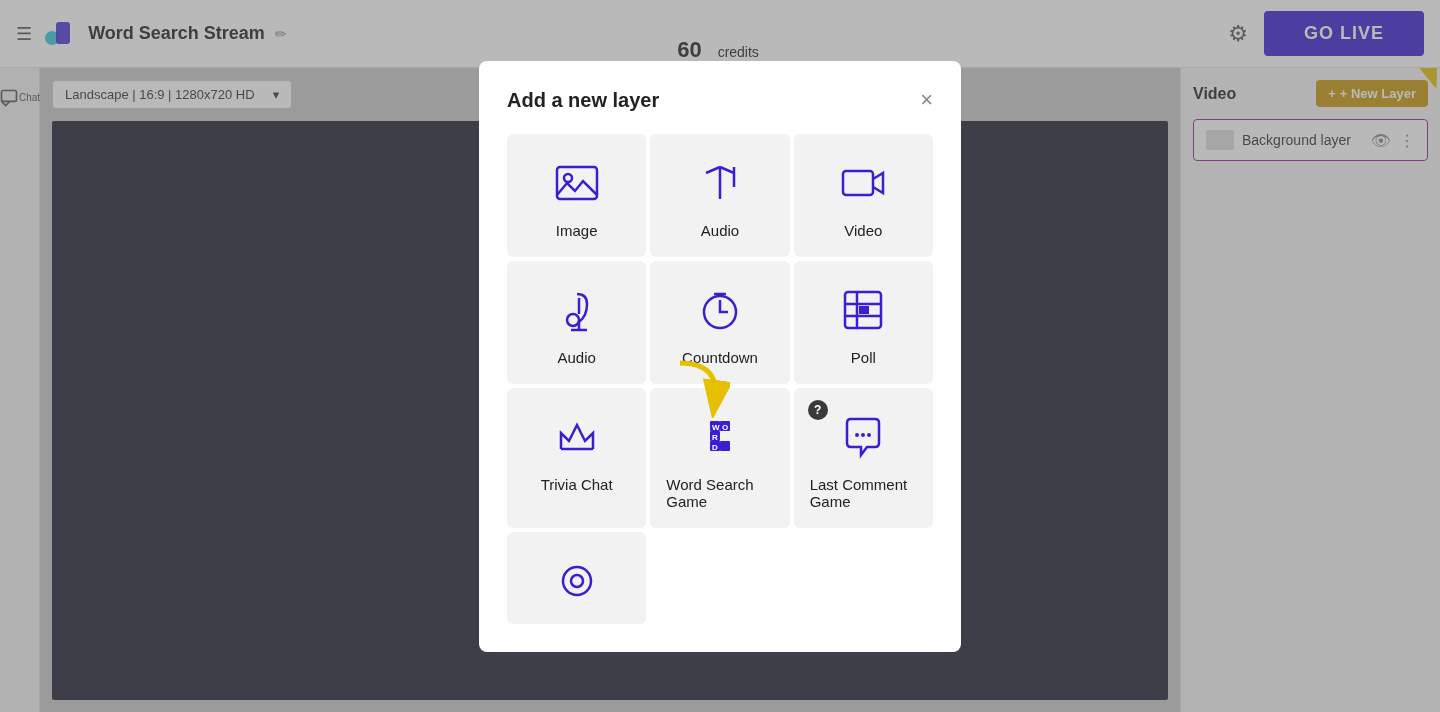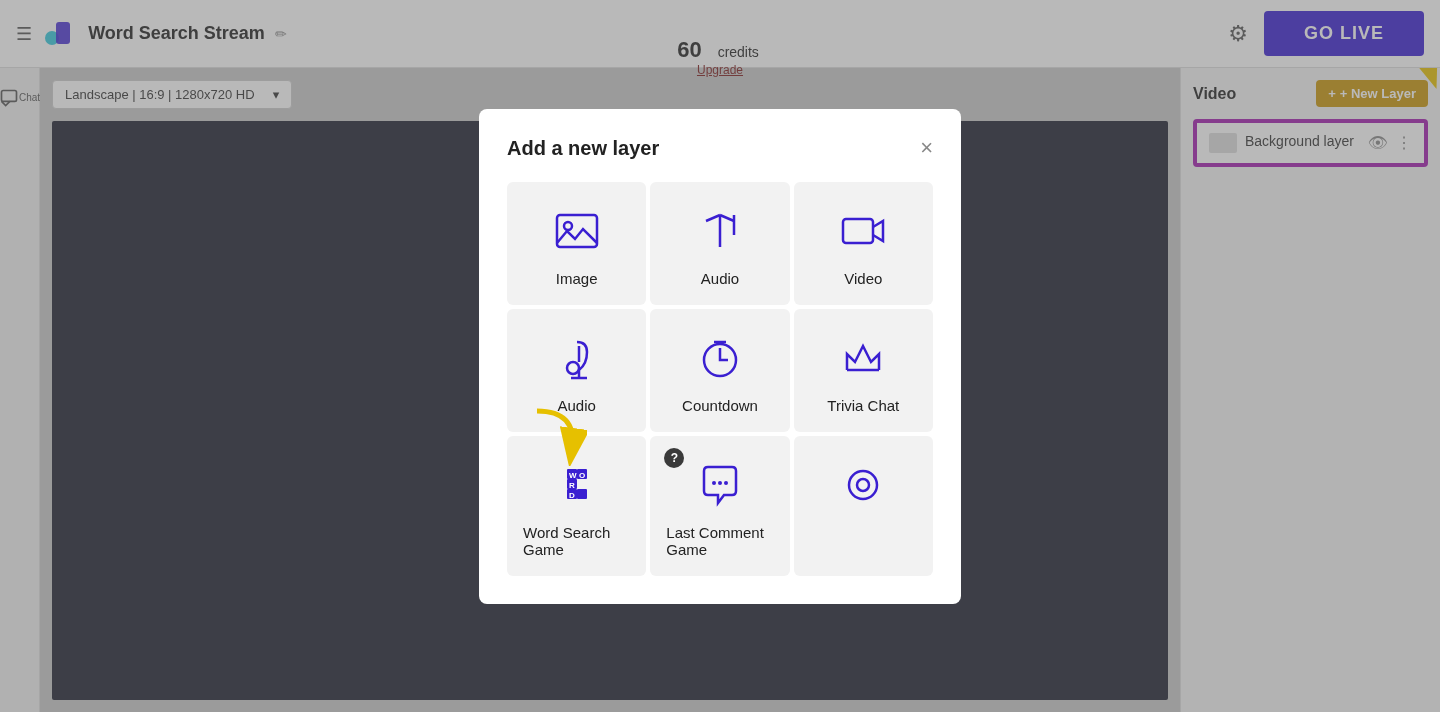--- a/index.html
+++ b/index.html
@@ -175,25 +175,25 @@
       font-size: 13px;
       font-weight: 600;
       cursor: pointer;
       display: flex;
       align-items: center;
       gap: 4px;
       position: relative;
     }
     .layer-item {
       background: #fff;
-      border: 4px solid #a21caf;
+      border: 1px solid #a21caf;
       border-radius: 4px;
       padding: 10px 12px;
       display: flex;
-      align-items: flex-start;
+      align-items: center;
       gap: 8px;
     }
     .layer-thumb {
       width: 28px;
       height: 20px;
       background: #ddd;
       border-radius: 2px;
     }
     .layer-name {
       flex: 1;
@@ -423,20 +423,32 @@
           <svg class="icon-svg" viewBox="0 0 48 48" fill="none" stroke="#3a1fd1" stroke-width="2.5">
             <circle cx="24" cy="26" r="16"></circle>
             <polyline points="24,14 24,26 32,26"></polyline>
             <path d="M 18 8 L 30 8"></path>
             <path d="M 24 8 L 24 10"></path>
           </svg>
         </div>
         <span class="layer-option-label">Countdown</span>
       </div>
 
+      <div class="layer-option">
+        <div class="layer-option-icon">
+          <svg class="icon-svg" viewBox="0 0 48 48" fill="none" stroke="#3a1fd1" stroke-width="2.5">
+            <rect x="6" y="6" width="36" height="36" rx="3"></rect>
+            <line x1="6" y1="18" x2="42" y2="18"></line>
+            <line x1="6" y1="30" x2="42" y2="30"></line>
+            <line x1="18" y1="6" x2="18" y2="42"></line>
+            <rect x="20" y="20" width="10" height="8" fill="#3a1fd1" stroke="none"></rect>
+          </svg>
+        </div>
+        <span class="layer-option-label">Poll</span>
+      </div>
 
       <div class="layer-option">
         <div class="layer-option-icon">
           <svg class="icon-svg" viewBox="0 0 48 48" fill="none" stroke="#3a1fd1" stroke-width="2.5">
 
             <polyline points="8,36 8,20 16,28 24,12 32,28 40,20 40,36" stroke="#3a1fd1" stroke-width="2.5" fill="none"></polyline>
             <line x1="8" y1="36" x2="40" y2="36"></line>
           </svg>
         </div>
         <span class="layer-option-label">Trivia Chat</span>

